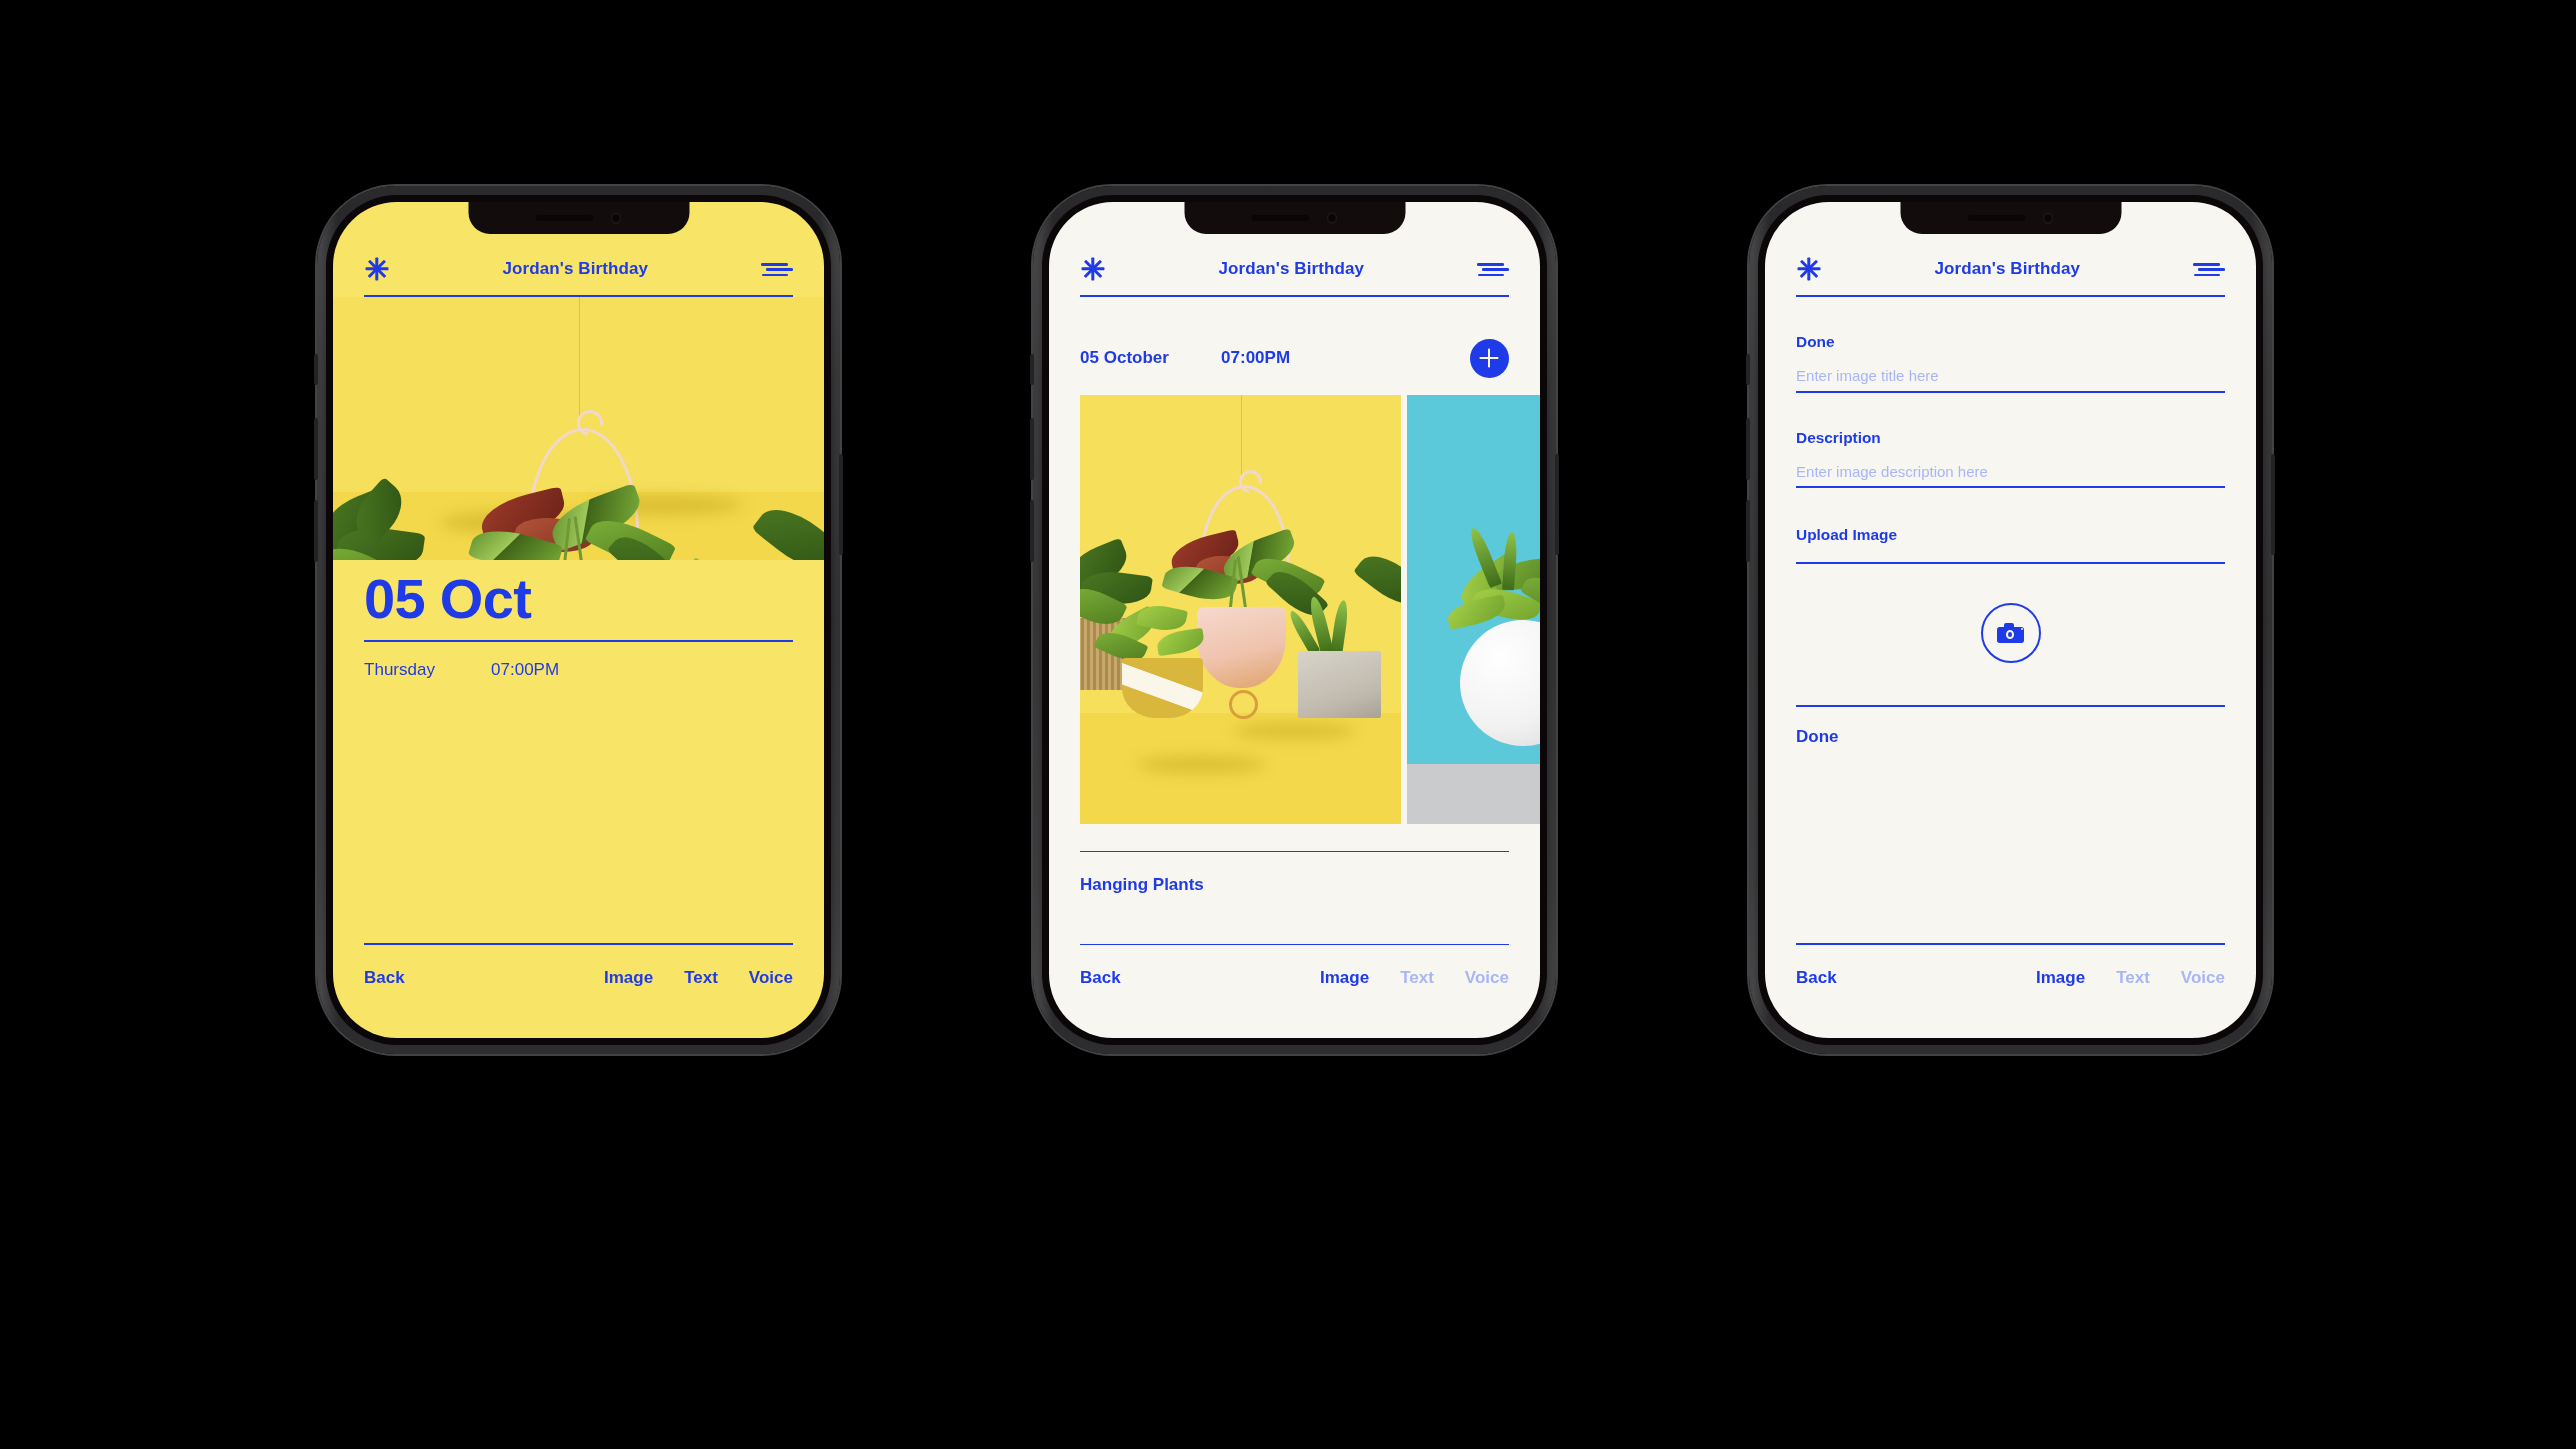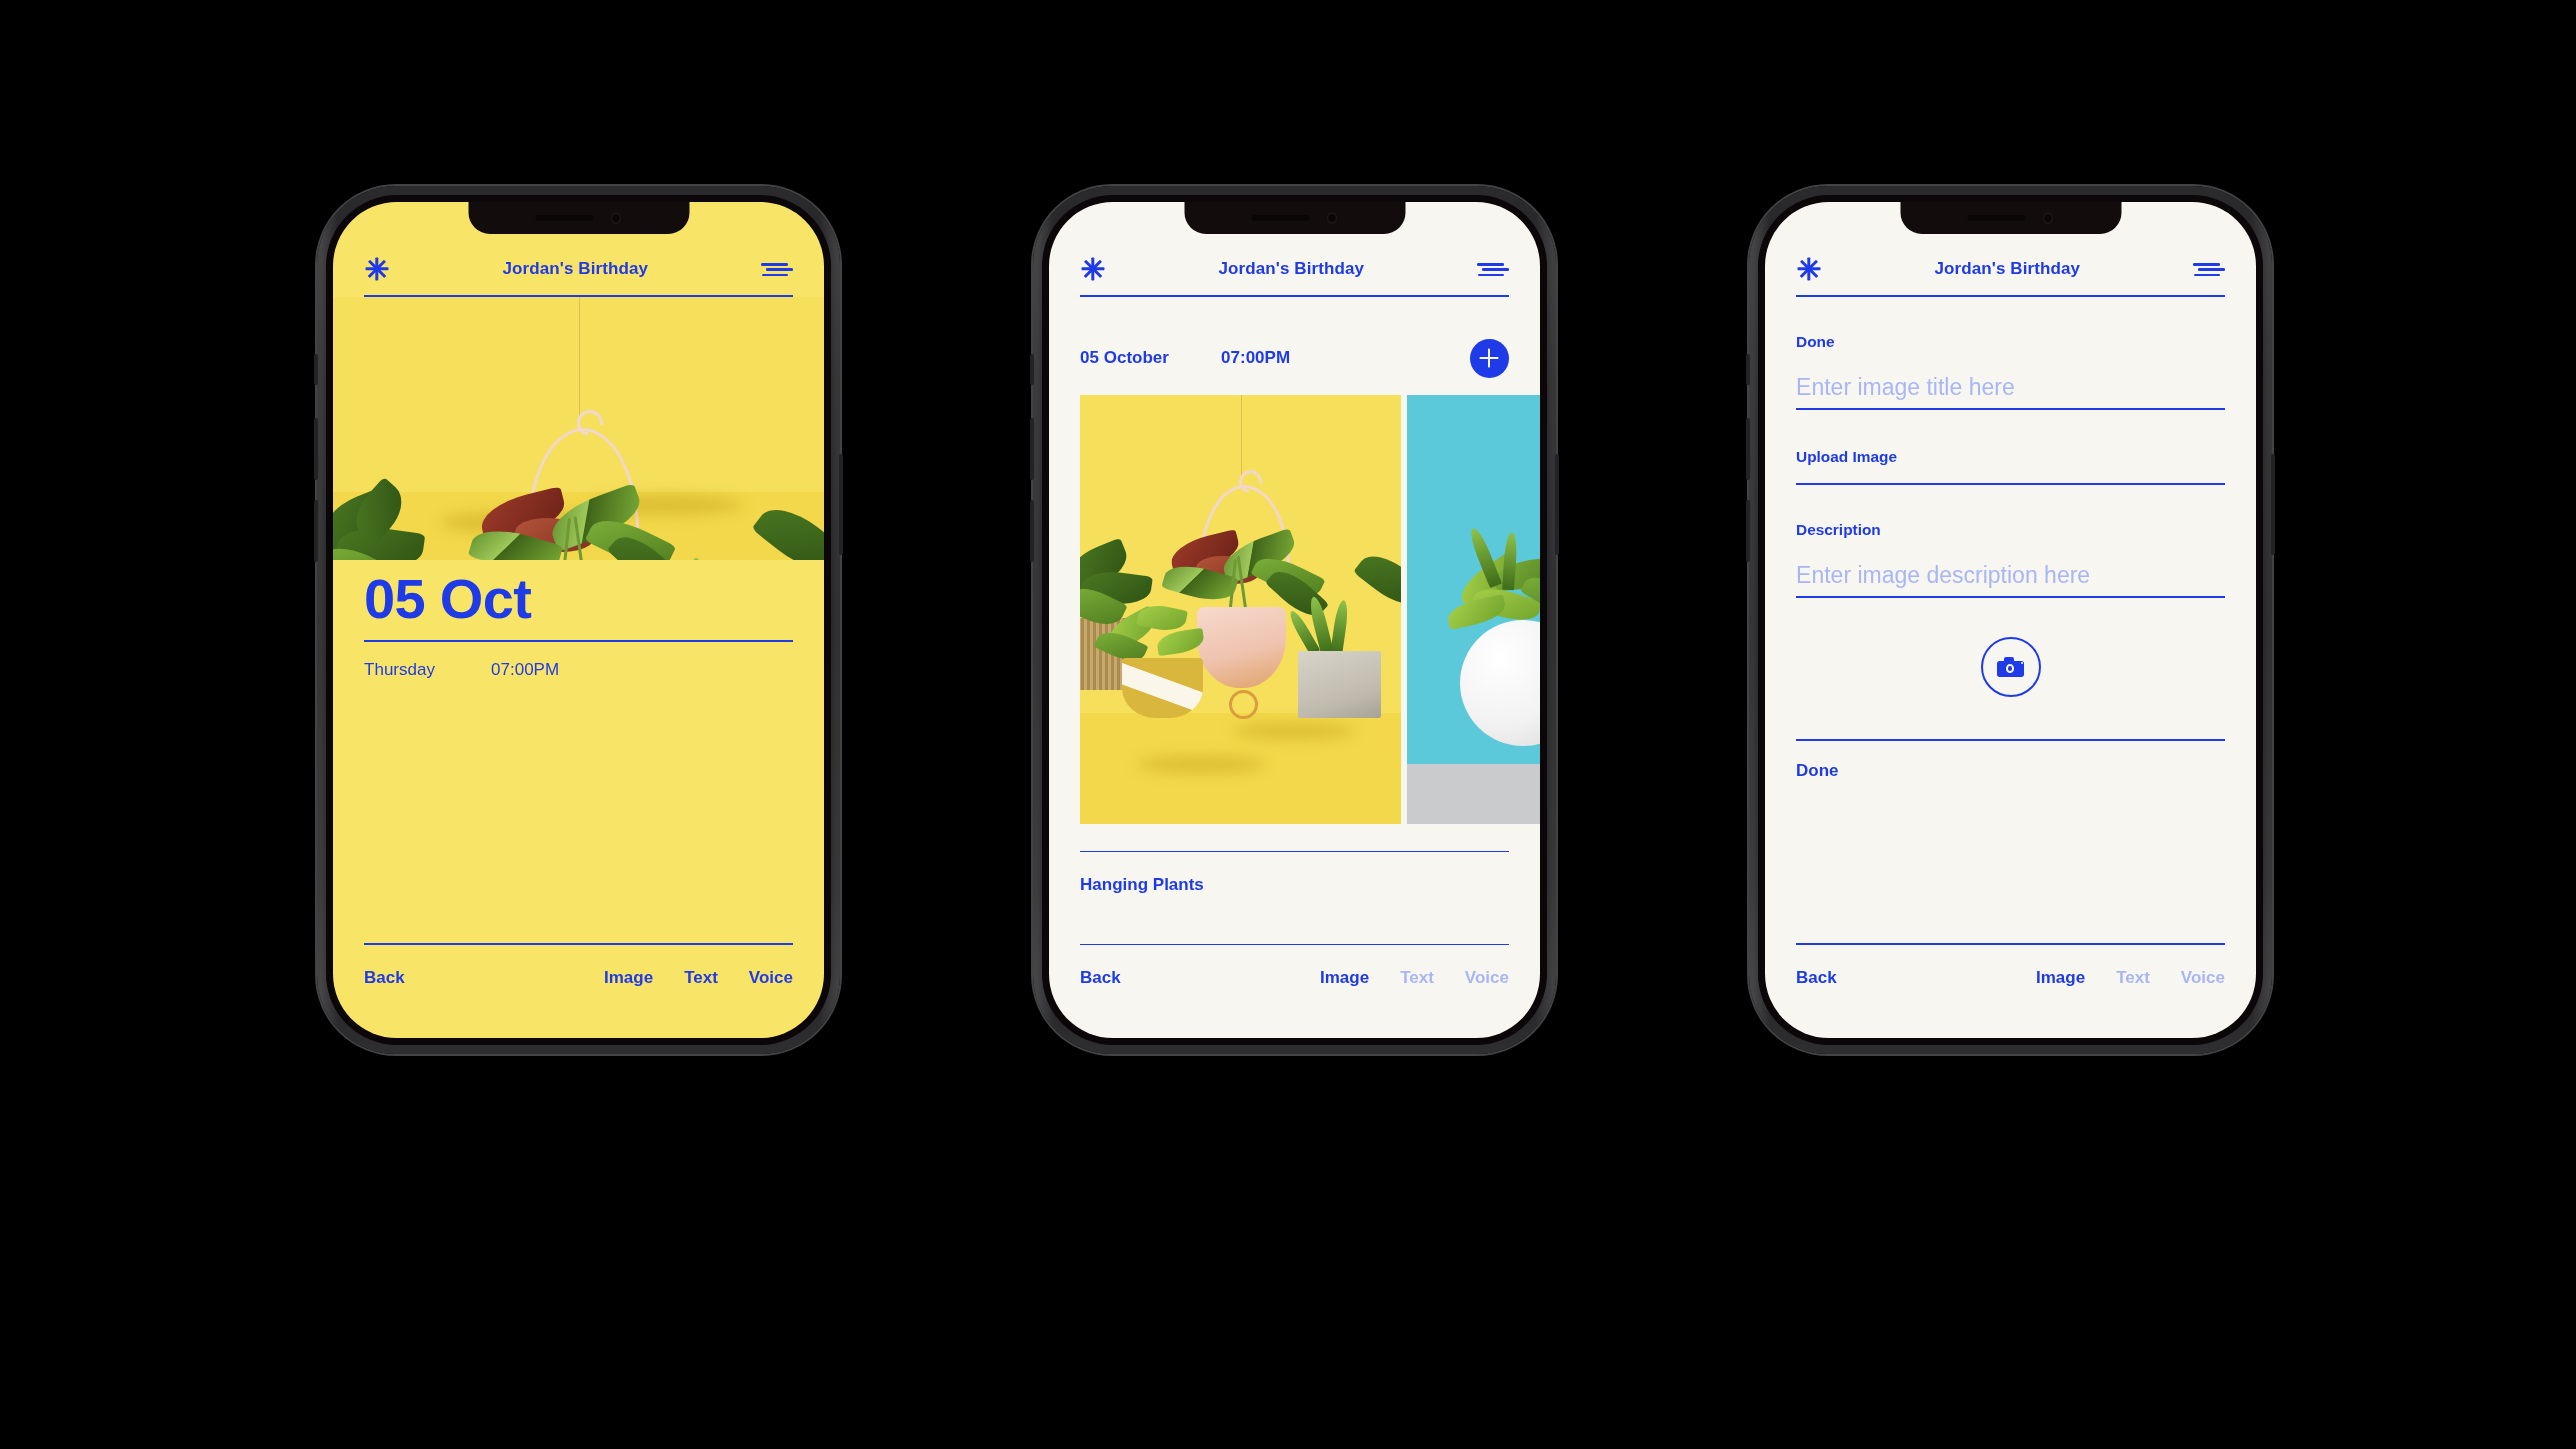--- a/index.html
+++ b/index.html
@@ -126,21 +126,21 @@
   .caption{color:#1F3BE8;font-size:17px;font-weight:bold;margin-top:23px;}
 
   
   .h1{
     color:#1F3BE8;font-size:53px;font-weight:normal;letter-spacing:-1px;
     margin-top:58px;line-height:1;
   }
   .field{margin-top:36px;}
   .field-label{color:#1F3BE8;font-size:15.4px;font-weight:bold;}
   .field-input{
-    margin-top:23px;color:#A9B6F4;font-size:23px;font-weight:normal;
+    margin-top:16px;color:#A9B6F4;font-size:15px;font-weight:normal;
     padding-bottom:6.7px;border-bottom:2px solid #1F3BE8;
   }
   .field.upload{margin-top:38px;}
   .field.upload .field-label{margin-bottom:17.4px;}
   .field.upload .line{border-bottom:2px solid #1F3BE8;}
 
   .camwrap{display:flex;justify-content:center;margin-top:39px;}
   .cam-btn{
     width:56px;height:56px;border-radius:50%;border:2px solid #1F3BE8;
     display:flex;align-items:center;justify-content:center;
@@ -471,28 +471,28 @@
             <div class="rule"></div>
           </div>
 
           <div class="pad">
 
             <div class="field">
               <div class="field-label">Done</div>
               <div class="field-input">Enter image title here</div>
             </div>
 
+            <div class="field">
+              <div class="field-label">Description</div>
+              <div class="field-input">Enter image description here</div>
+            </div>
+
             <div class="field upload">
               <div class="field-label">Upload Image</div>
               <div class="line"></div>
-            </div>
-
-            <div class="field">
-              <div class="field-label">Description</div>
-              <div class="field-input">Enter image description here</div>
             </div>
 
             <div class="camwrap">
               <div class="cam-btn">
                 <div class="cam-glyph">
                   <div class="cam-hump"></div>
                   <div class="cam-body"></div>
                   <div class="cam-lens"></div>
                   <div class="cam-dot"></div>
                 </div>

